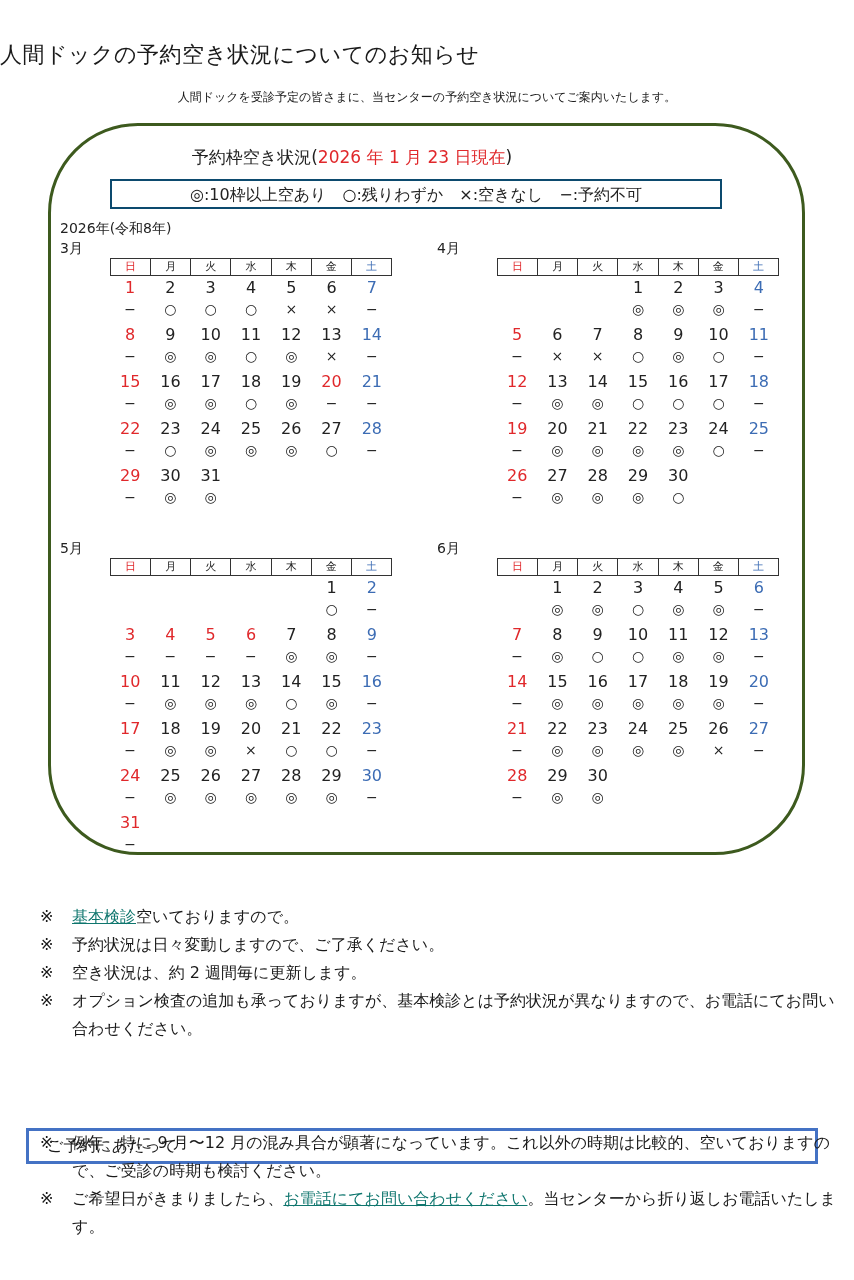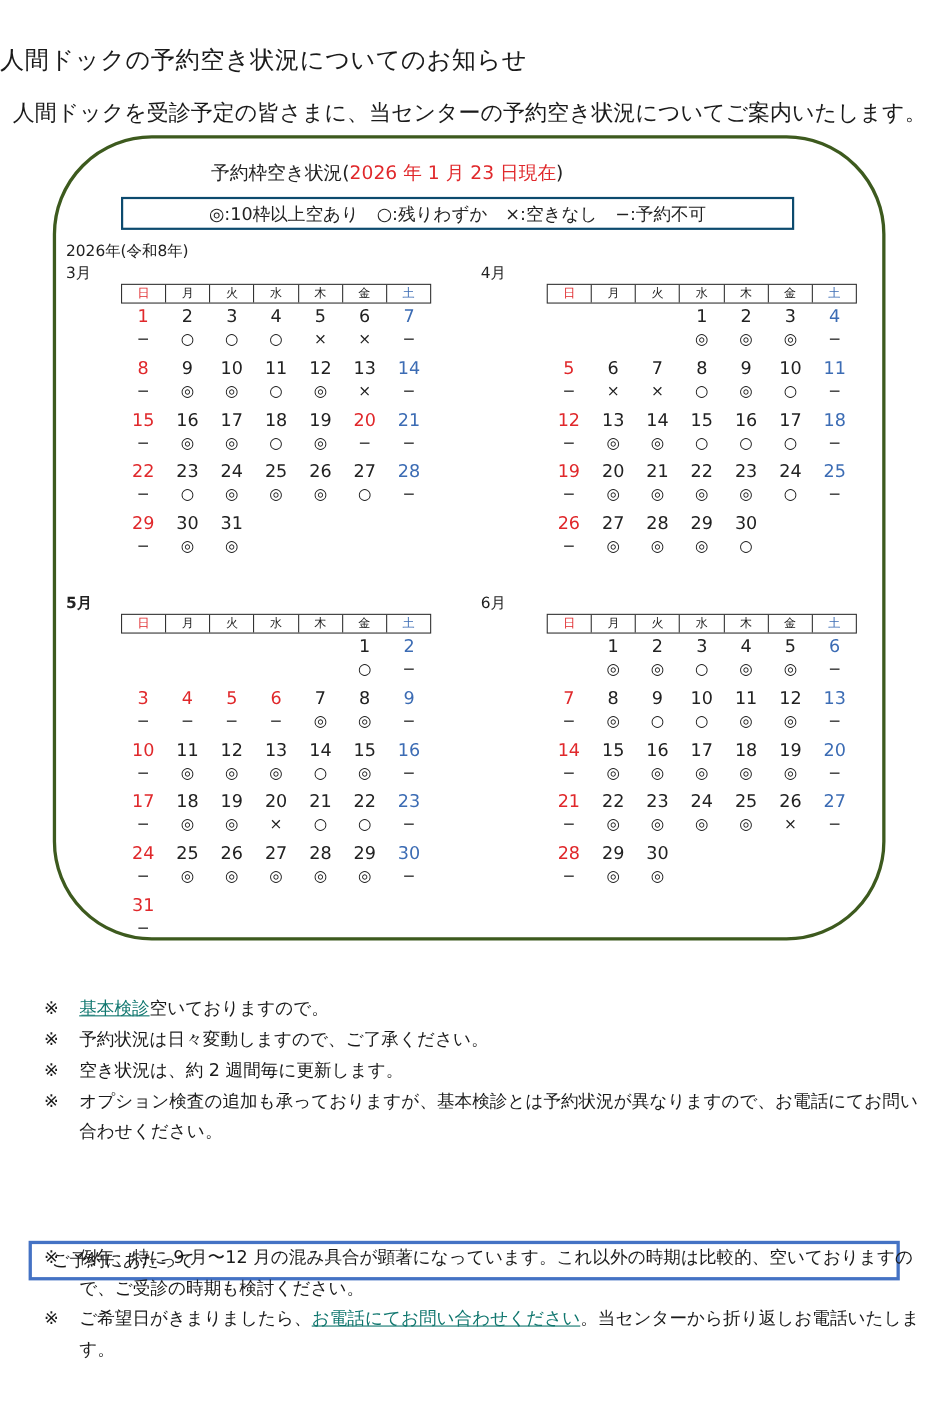--- a/index.html
+++ b/index.html
@@ -1,21 +1,21 @@
 <!DOCTYPE html>
 <html><head>
   <meta charset="utf-8">
   <style>
     html, body { margin:0; padding:0; background:#ffffff; }
     body { width:854px; height:1280px; position:relative; overflow:hidden;
            font-family:"DejaVu Sans", "Liberation Sans", sans-serif; color:#222; }
     .title { position:absolute; left:0; width:854px; top:40px; text-align:left;
              font-size:22px; letter-spacing:0.5px; color:#1a1a1a; }
     .subtitle { position:absolute; left:0; width:854px; top:89px; text-align:center;
-                font-size:20px; color:#1a1a1a; }
+                font-size:12px; color:#1a1a1a; }
     .frame { position:absolute; left:48px; top:123px; width:757px; height:732px;
              border:3px solid #3d5a1e; border-radius:90px; box-sizing:border-box; }
     .frame-title { position:absolute; left:0; width:704px; top:146px; text-align:center;
                    font-size:17px; color:#222; }
     .frame-title .red { color:#e0282b; }
     .legend { position:absolute; left:110px; top:179px; width:612px; height:30px;
               border:2px solid #0c4a6e; box-sizing:border-box; text-align:center;
               font-size:16px; line-height:28px; color:#222; }
     .year-label { position:absolute; left:60px; top:220px; font-size:14px; color:#222; }
     .month-label { position:absolute; font-size:14px; color:#222; }
@@ -48,21 +48,21 @@
 <div class="title">人間ドックの予約空き状況についてのお知らせ</div>
 <div class="subtitle">人間ドックを受診予定の皆さまに、当センターの予約空き状況についてご案内いたします。</div>
 
 <div class="frame"></div>
 <div class="frame-title"><span>予約枠空き状況(</span><span class="red">2026 年 1 月 23 日現在</span><span>)</span></div>
 <div class="legend">◎:10枠以上空あり　○:残りわずか　×:空きなし　−:予約不可</div>
 <div class="year-label">2026年(令和8年)</div>
 
 <div class="month-label" style="left:60px; top:240px;">3月</div>
 <div class="month-label" style="left:437px; top:240px;">4月</div>
-<div class="month-label" style="left:60px; top:540px;font-weight:bold;">5月</div>
+<div class="month-label" style="left:60px; top:540px;">5月</div>
 <div class="month-label" style="left:437px; top:540px;">6月</div>
 
 <div class="cal" style="left:110px; top:258px;">
     <div class="cal-head">
       <span class="sun">日</span>
       <span>月</span>
       <span>火</span>
       <span>水</span>
       <span>木</span>
       <span>金</span>

